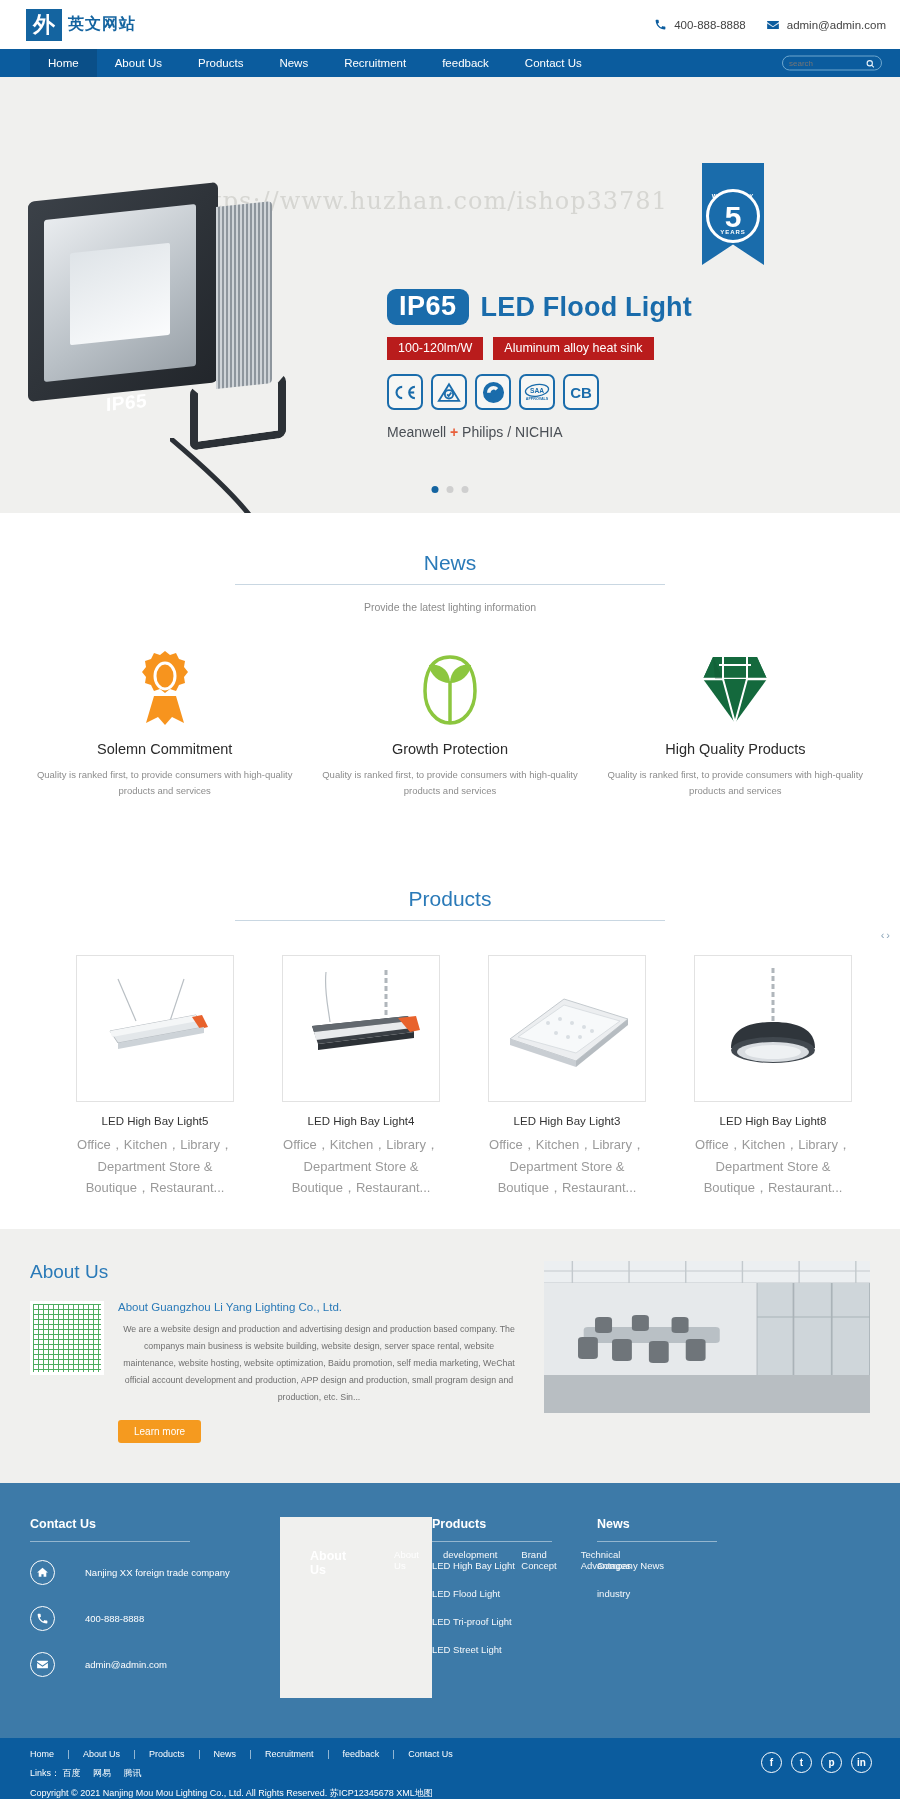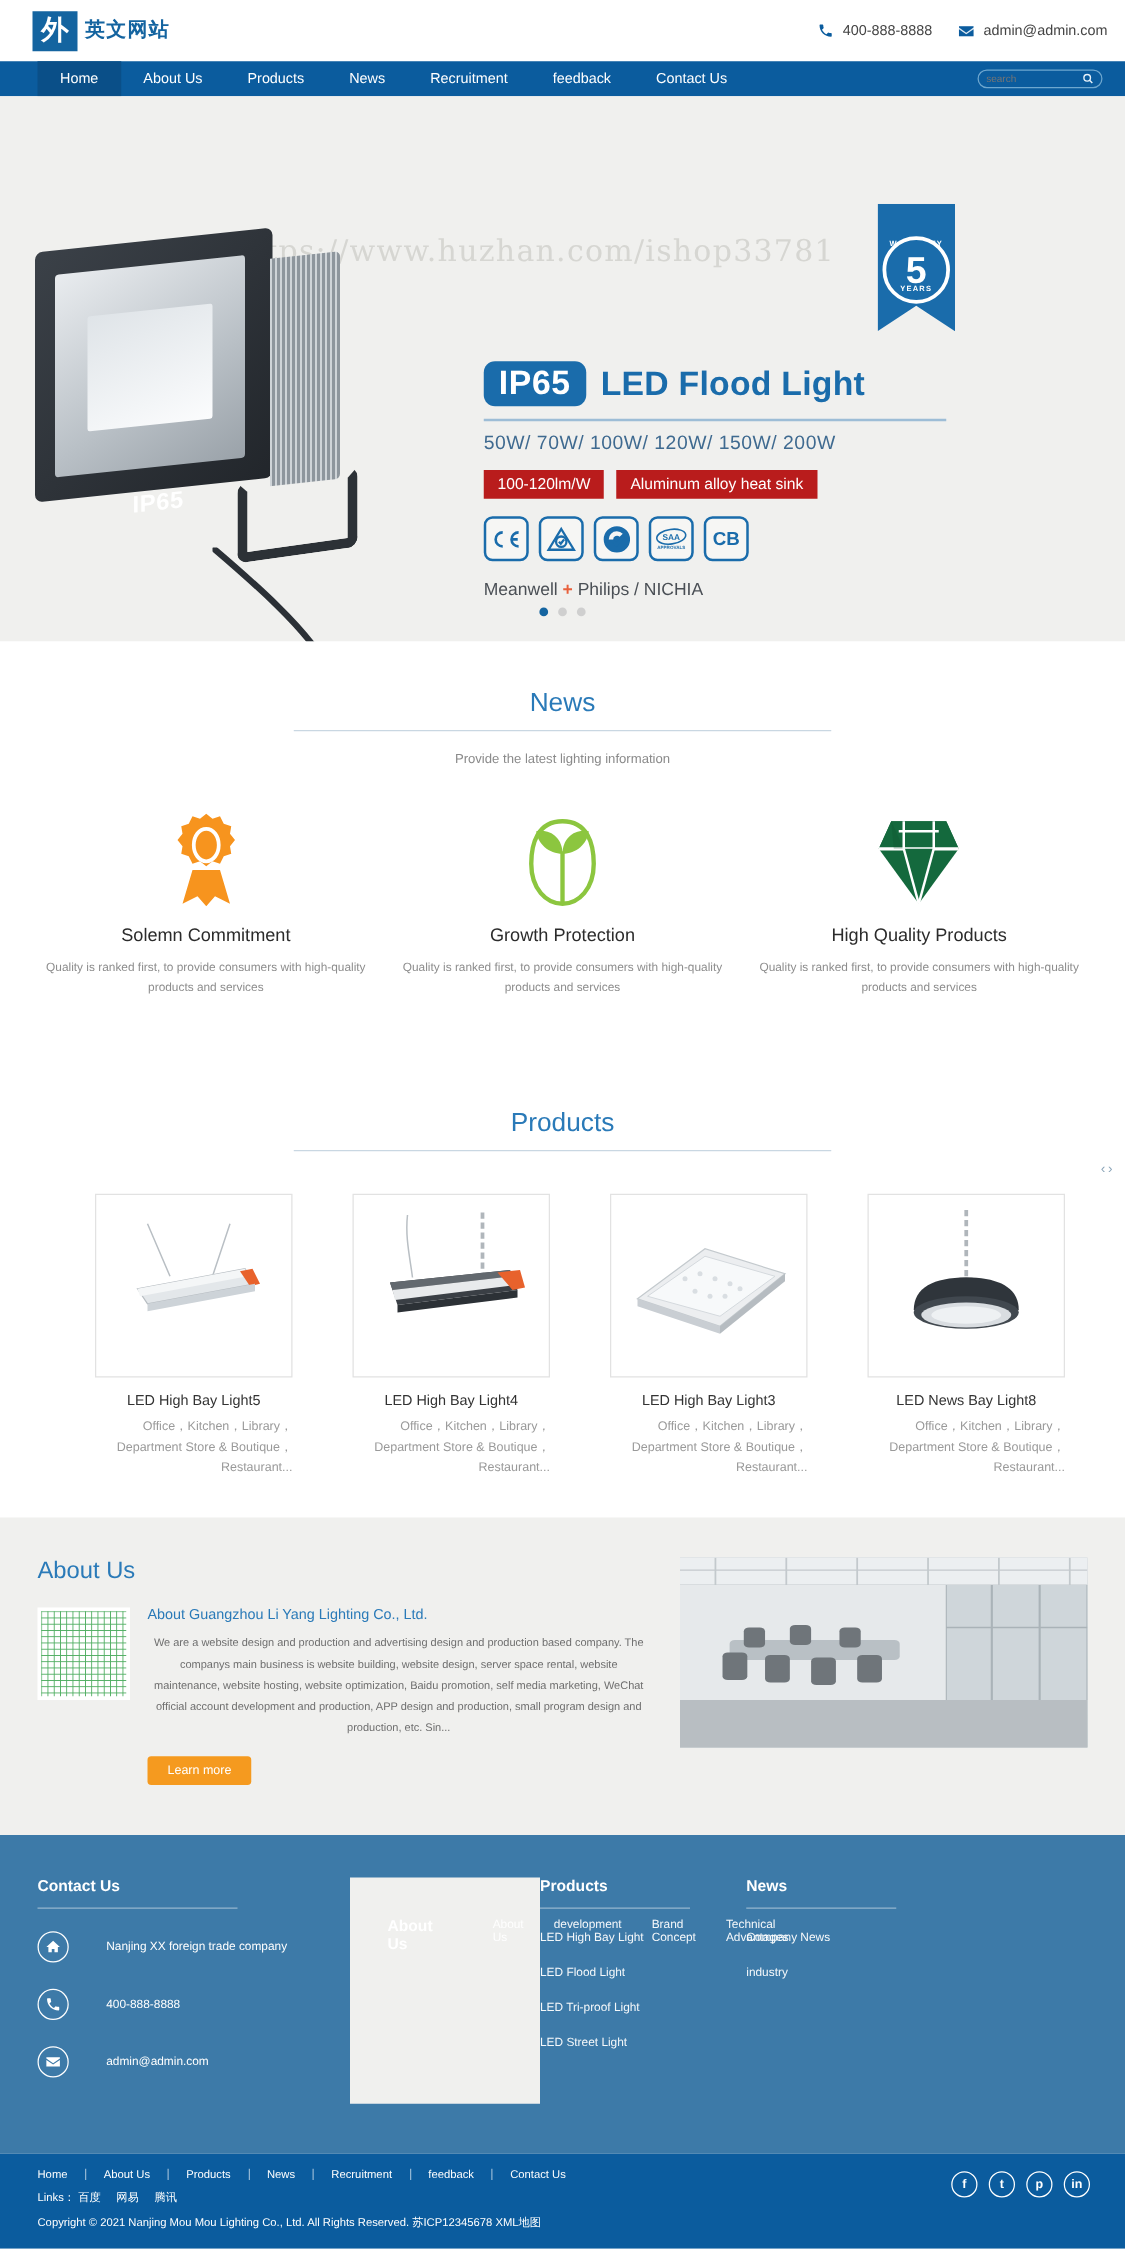--- a/index.html
+++ b/index.html
@@ -124,21 +124,21 @@
   .products-section { padding-bottom: 30px; }
   .prod-head { position: relative; }
   .prod-arrows { position: absolute; right: 8px; bottom: -20px; color: #8aa4b8;
                  font-size: 11px; letter-spacing: 2px; }
   .prod-grid { display: flex; gap: 20px; padding: 34px 48px 0; }
   .prod-card { flex: 1; margin-left: 28px; }
   .prod-img { height: 147px; border: 1px solid #e2e2e2; background: #fff;
               display: flex; align-items: center; justify-content: center;
               position: relative; overflow: hidden; }
   .prod-name { text-align: center; font-size: 11.5px; color: #333; margin-top: 13px; }
-  .prod-desc { text-align: right; font-size: 10px; color: #9a9a9a;
+  .prod-desc { text-align: center; font-size: 13px; color: #9a9a9a;
                line-height: 1.65; margin-top: 7px; }
 
   
   .about { background: #f0f0ee; padding: 32px 30px 40px; display: flex; gap: 24px; }
   .about-left { width: 490px; }
   .about-title { color: #2a7ab8; font-size: 19px; margin-bottom: 18px; }
   .about-body { display: flex; gap: 14px; }
   .qr { width: 74px; height: 74px; flex: 0 0 74px; background: #fff; padding: 3px; }
   .qr-grid { width: 100%; height: 100%;
     background-image:
@@ -260,21 +260,20 @@
         <span class="num">5</span>
       </div>
       <div class="ribbon-bot-word">YEARS</div>
     </div>
 
     <div class="hero-info">
       <div class="ip-row">
         <div class="ip-badge">IP65</div>
         <div class="ip-title">LED Flood Light</div>
       </div>
-      <div class="wattline">50W/ 70W/ 100W/ 120W/ 150W/ 200W</div>
       <div class="tagrow">
         <div class="tag">100-120lm/W</div>
         <div class="tag">Aluminum alloy heat sink</div>
       </div>
       <div class="certrow">
         <div class="cert">
           <svg width="24" height="17" viewBox="0 0 34 22" fill="none" stroke="#1a6cab" stroke-width="3">
             <path d="M13 3a8 8 0 100 16"></path>
               <path d="M31 3a8 8 0 100 16"></path>
               <path d="M24 11h6"></path>
@@ -434,21 +433,21 @@
         <div class="prod-img">
           <svg width="150" height="130" viewBox="0 0 150 130">
             <path d="M75 4 L75 58" stroke="#b0b6bb" stroke-width="3" stroke-dasharray="5 3"></path>
             <ellipse cx="75" cy="64" rx="16" ry="6" fill="#3c4248"></ellipse>
             <path d="M33 84 C33 66 49 58 75 58 C101 58 117 66 117 84z" fill="#2f353b"></path>
             <ellipse cx="75" cy="86" rx="42" ry="13" fill="#41484f"></ellipse>
             <ellipse cx="75" cy="88" rx="36" ry="10" fill="#d9dde1"></ellipse>
             <ellipse cx="75" cy="88" rx="28" ry="7" fill="#eef1f3"></ellipse>
           </svg>
         </div>
-        <div class="prod-name">LED News Bay Light8</div>
+        <div class="prod-name">LED High Bay Light8</div>
         <div class="prod-desc">Office，Kitchen，Library，Department Store &amp; Boutique，Restaurant...</div>
       </div>
 
     </div>
   </div>
 
   <div class="about">
     <div class="about-left">
       <div class="about-title">About Us</div>
       <div class="about-body">

